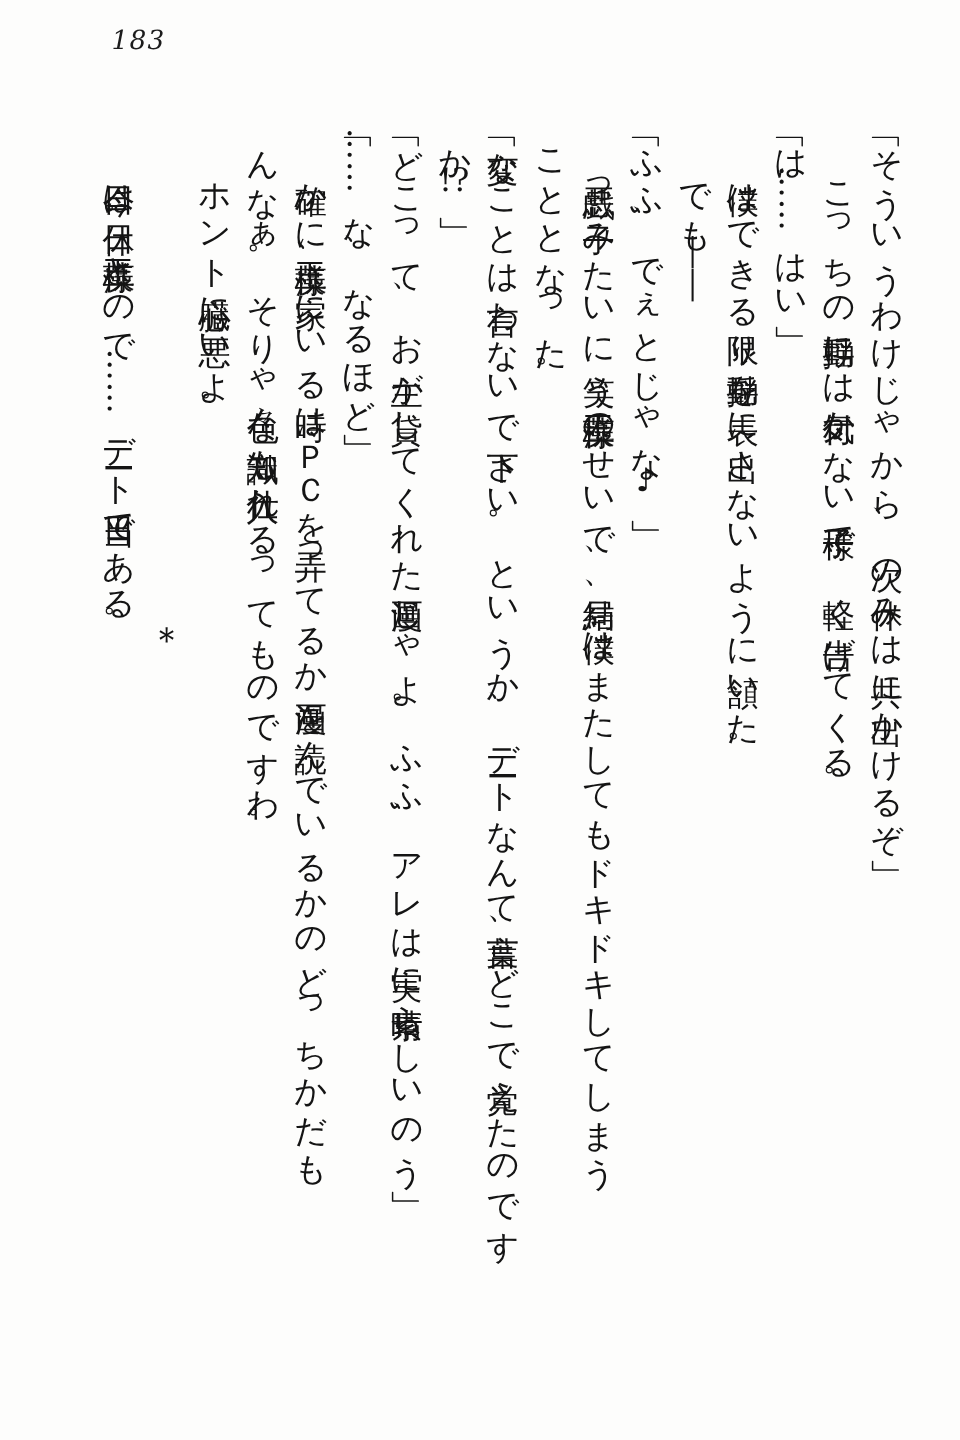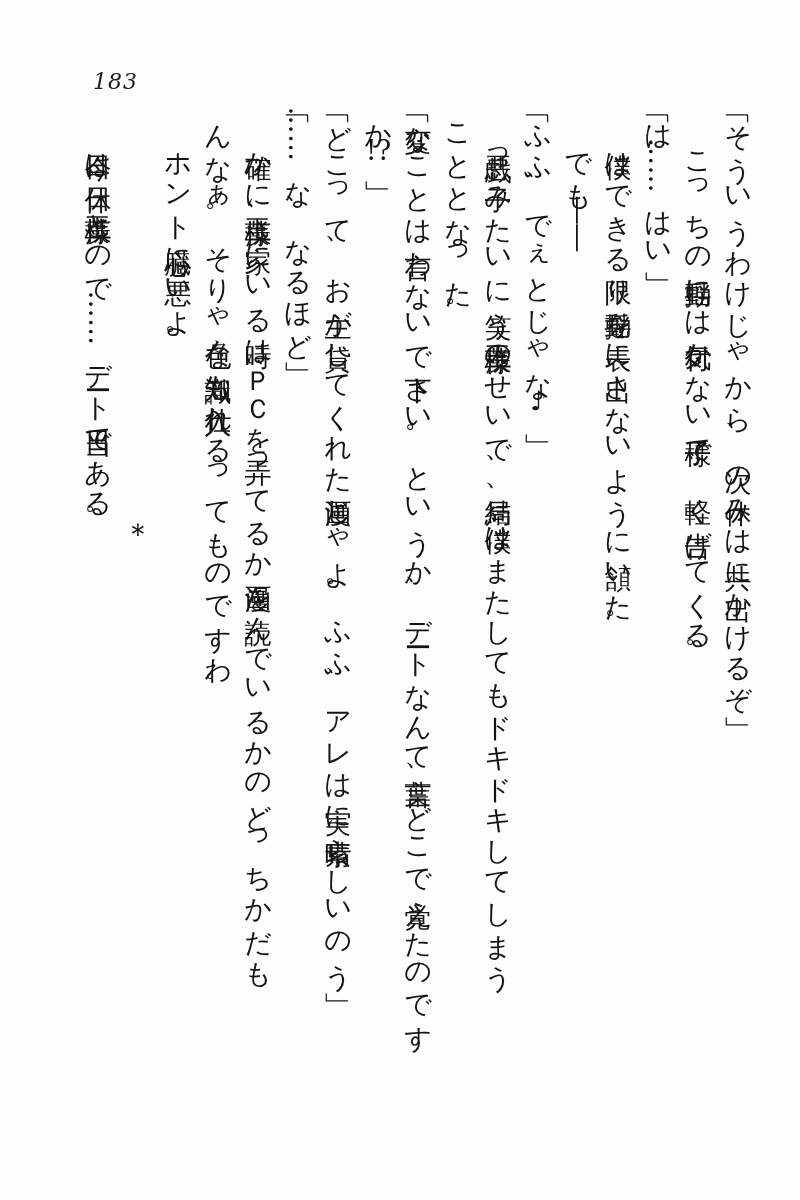--- a/index.html
+++ b/index.html
@@ -19,21 +19,20 @@
     inset: 0;
   }
   .page-number {
     position: absolute;
     top: 22px;
     left: 93px;
     font-style: italic;
     font-size: 22px;
     color: #1c1c1c;
     letter-spacing: 1px;
-    margin-top: 47px;
   }
   .text-block {
     position: absolute;
     top: 106px;
     right: 42px;
     height: 1050px;
     writing-mode: vertical-rl;
     -webkit-writing-mode: vertical-rl;
     text-orientation: mixed;
     font-size: 27px;

